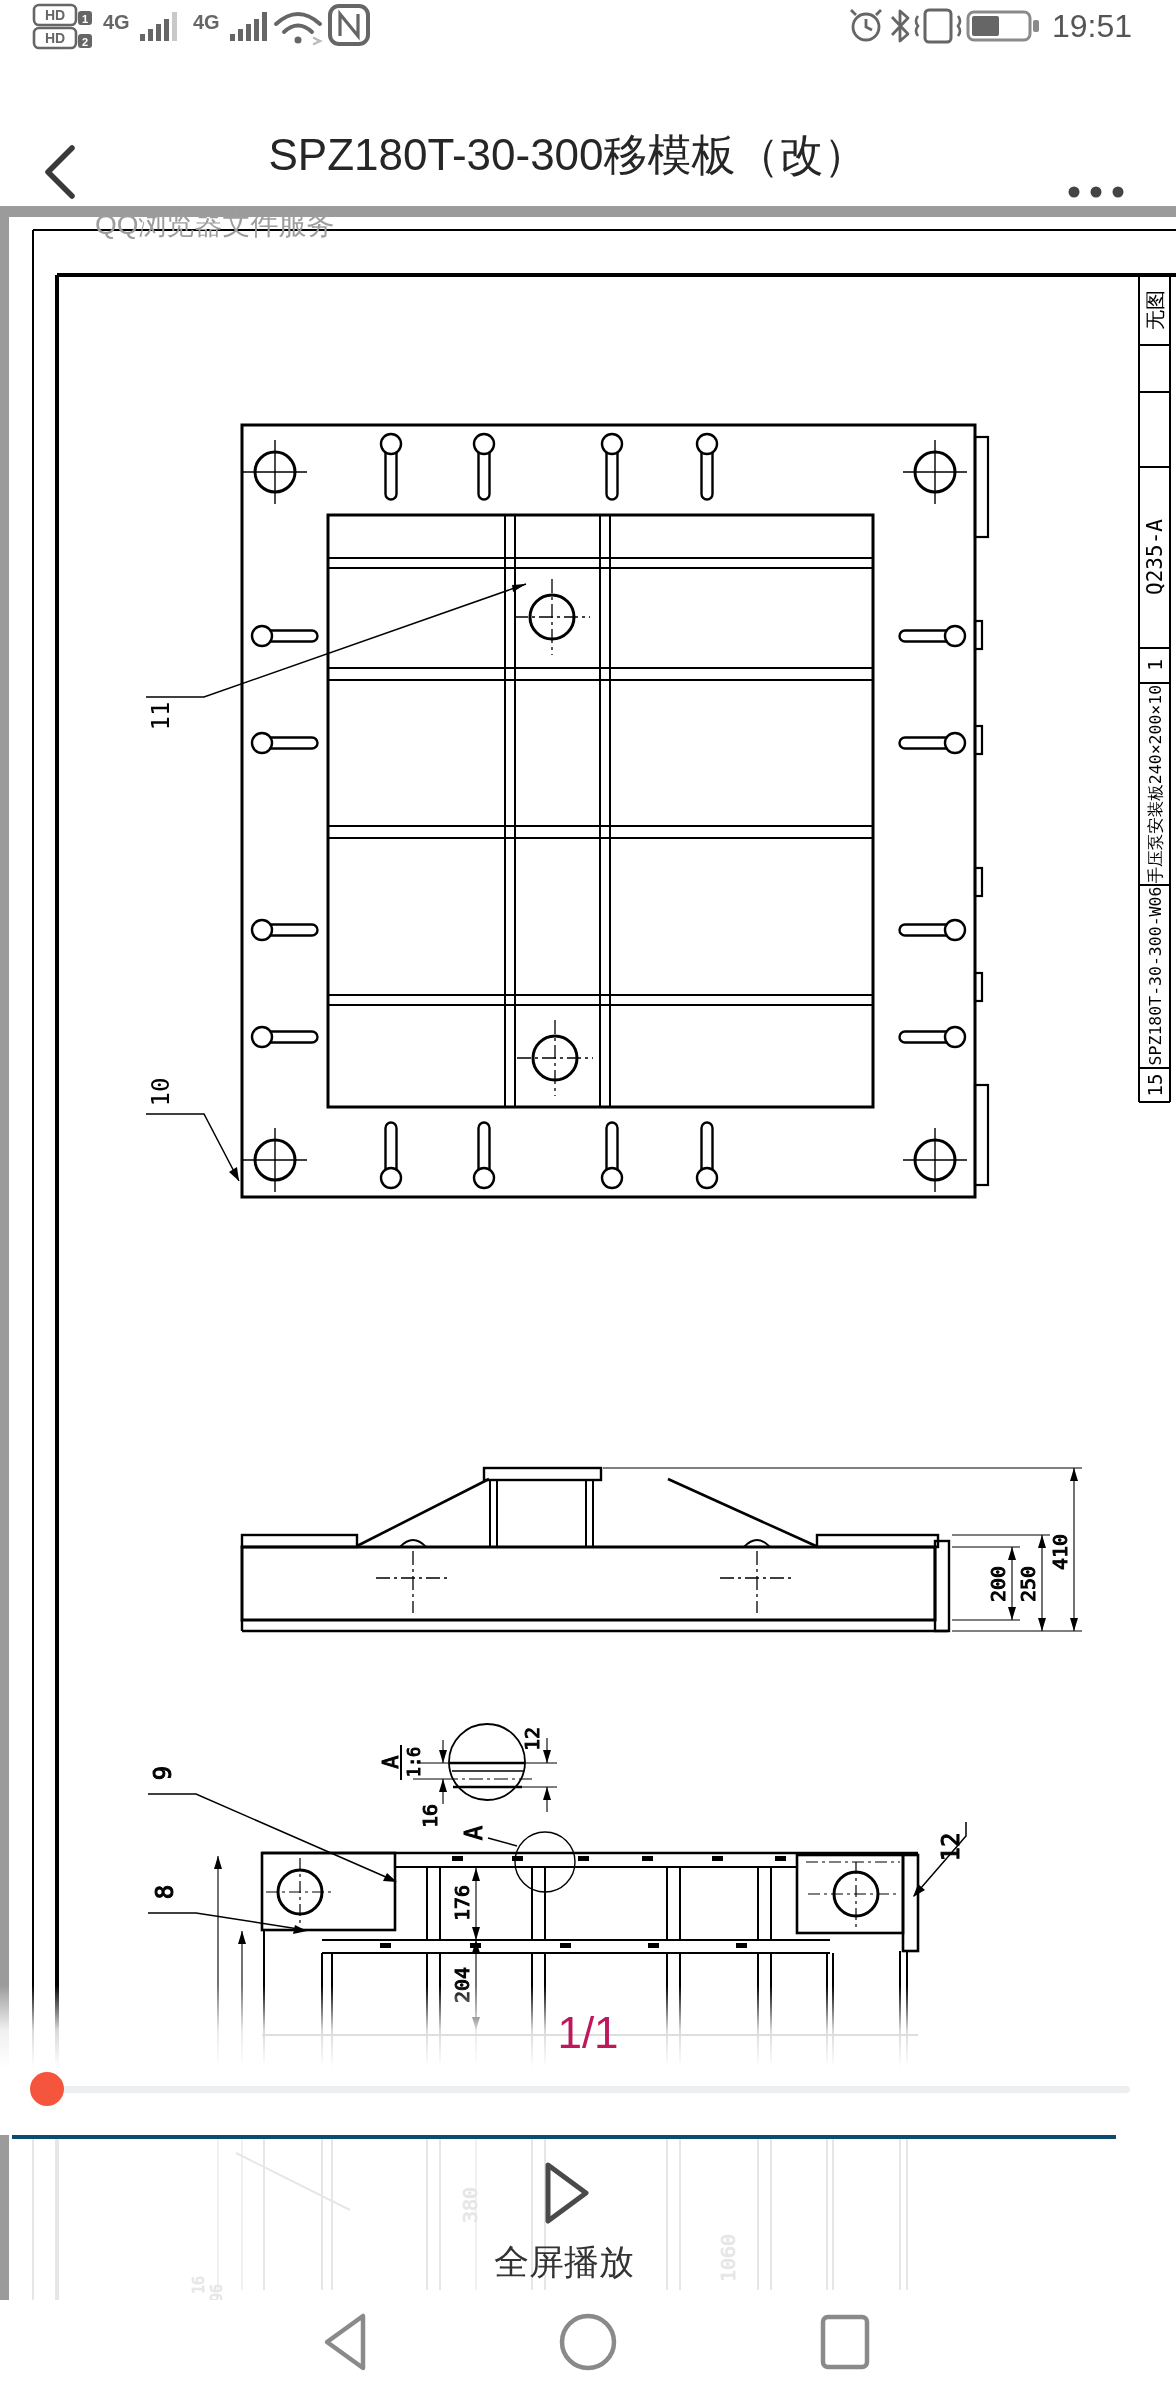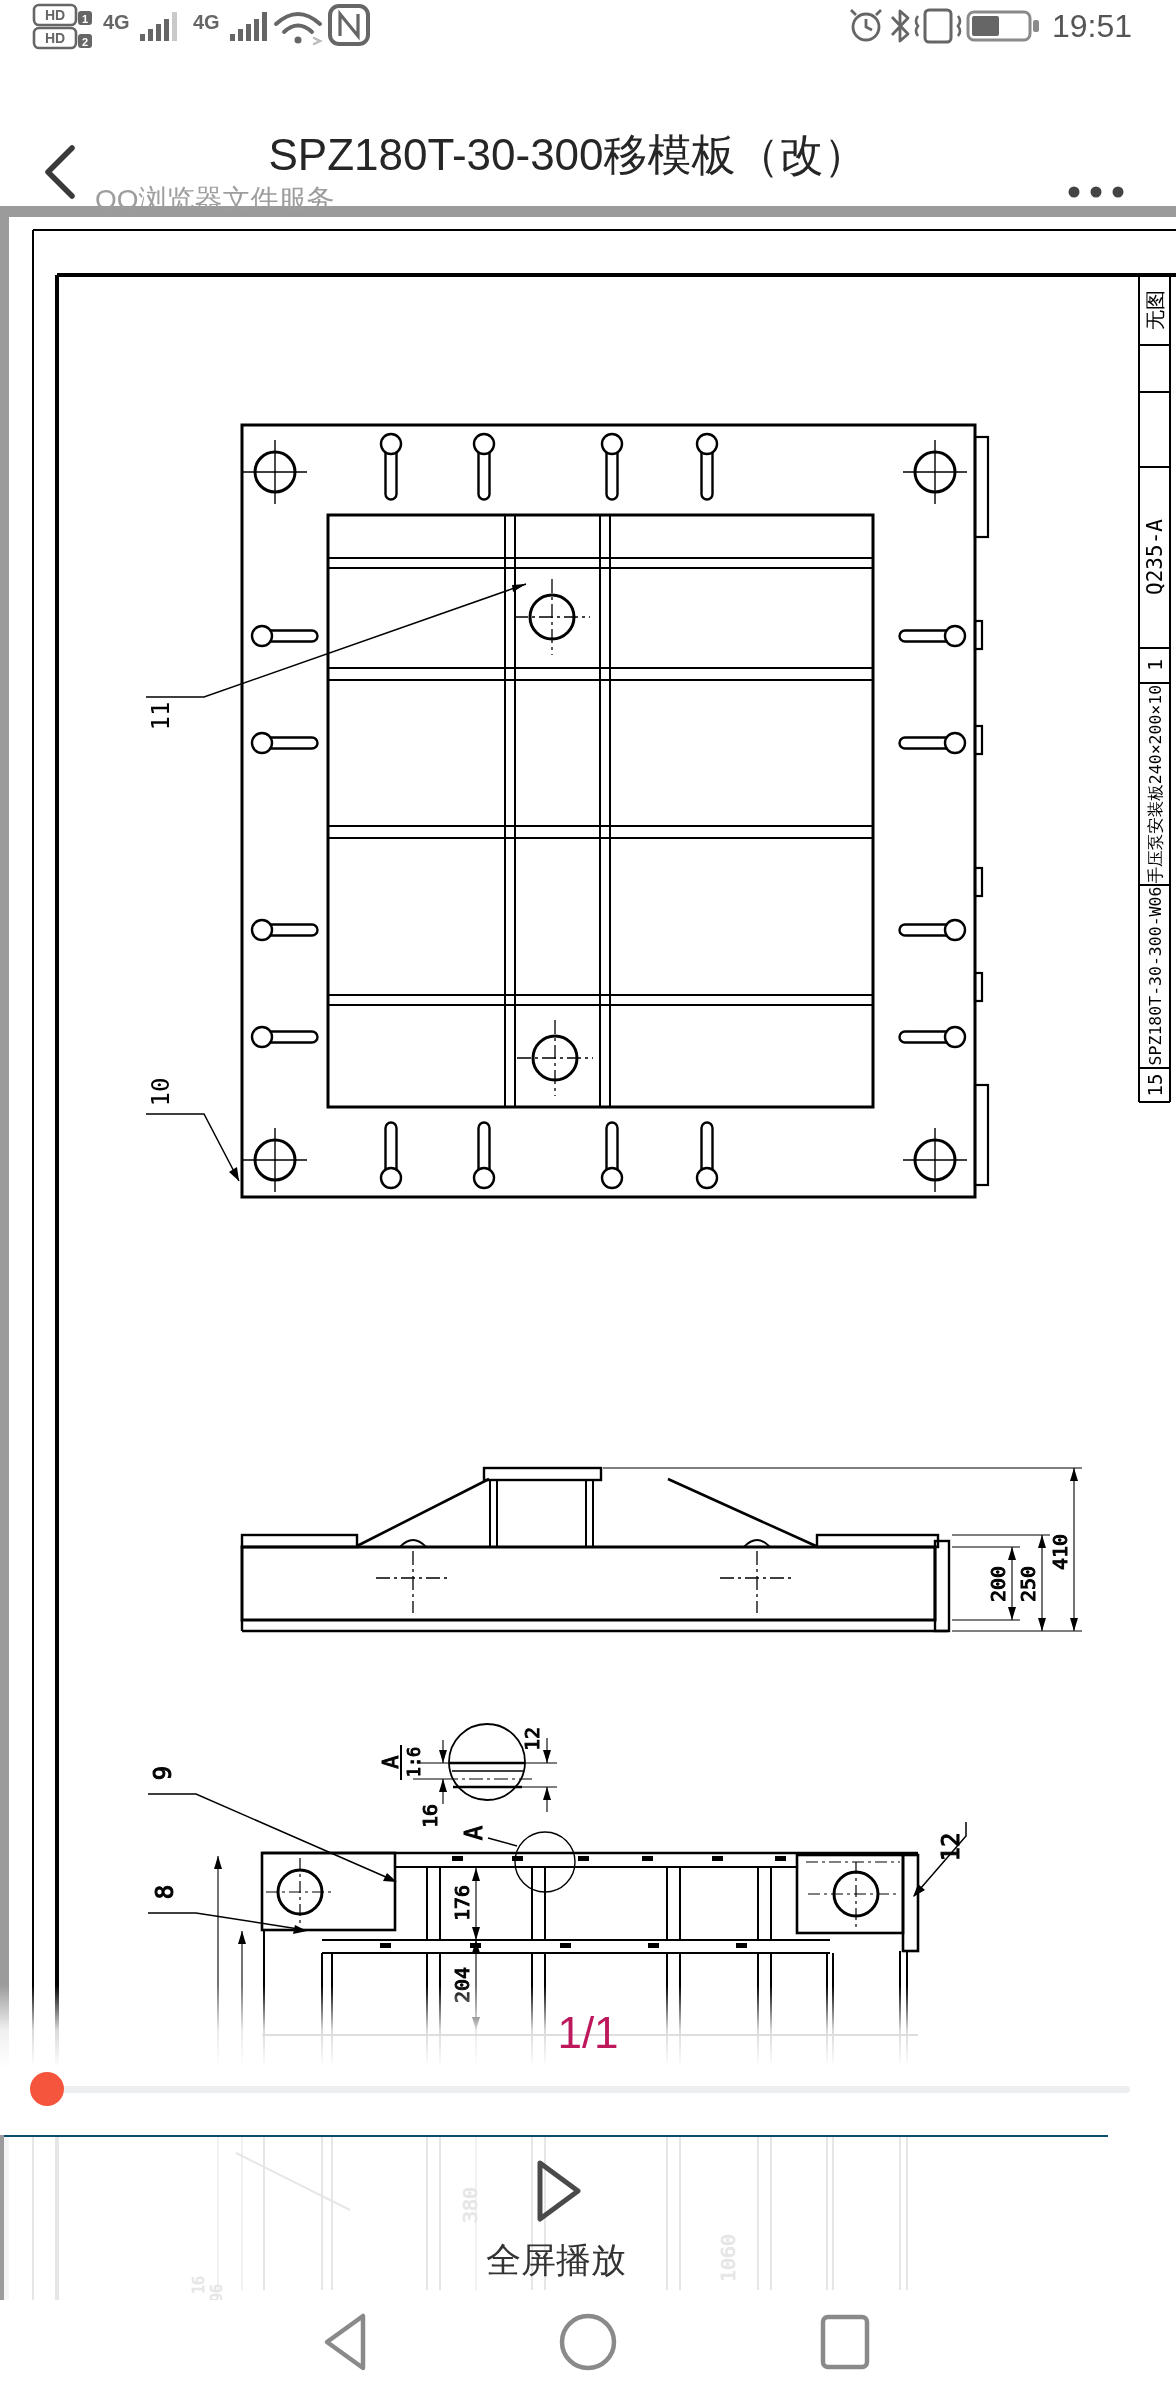--- a/index.html
+++ b/index.html
@@ -5,36 +5,36 @@
   html,body{margin:0;padding:0;background:#fff;}
   .screen{position:relative;width:1176px;height:2400px;overflow:hidden;background:#fff;
           font-family:"Liberation Sans",sans-serif;}
   
   .statusbar{position:absolute;left:0;top:0;width:1176px;height:50px;background:#fff;z-index:30;}
   
   .header{position:absolute;left:0;top:50px;width:1176px;height:156px;background:#fff;z-index:30;text-align:center;}
   .back-btn{position:absolute;left:30px;top:90px;width:60px;height:70px;cursor:pointer;}
   .hdr-title{position:absolute;left:93px;top:76px;width:950px;font-size:44px;color:#262626;
              white-space:nowrap;overflow:hidden;}
-  .hdr-sub{position:absolute;left:95px;top:131px;font-size:28px;color:#9d9d9d;}
+  .hdr-sub{position:absolute;left:95px;top:156px;font-size:28px;color:#9d9d9d;}
   .more-btn{position:absolute;right:40px;top:112px;width:80px;height:60px;cursor:pointer;}
   
   .viewer-bg{position:absolute;left:0;top:205px;width:1176px;height:2095px;background:#9b9b9b;z-index:1;}
   .page-paper{position:absolute;left:9px;top:217px;width:1167px;height:2083px;background:#fff;z-index:2;}
   .drawing-svg{position:absolute;left:0;top:205px;width:1176px;height:2095px;z-index:3;}
   
   .cad{font-family:"DejaVu Sans Mono","Liberation Mono",monospace;fill:#000;}
   .cadcn{font-family:"DejaVu Sans Mono","Liberation Mono",monospace;fill:#000;}
   
   .fade{position:absolute;left:0;top:1985px;width:1176px;height:150px;z-index:4;
         background:linear-gradient(to bottom,rgba(255,255,255,0) 0%,rgba(255,255,255,.85) 30%,#fff 55%,#fff 100%);}
   .pager{position:absolute;left:0;top:2008px;width:1176px;text-align:center;font-size:44px;color:#be185d;z-index:5;}
   .slider-svg{position:absolute;left:0;top:2060px;width:1176px;height:60px;z-index:5;}
-  .toolbar{position:absolute;left:4px;top:2135px;width:1104px;height:165px;z-index:5;
-           background:rgba(255,255,255,0.90);border-top:2px solid #0c4a6e;display:flex;}
+  .toolbar{position:absolute;left:12px;top:2135px;width:1104px;height:165px;z-index:5;
+           background:rgba(255,255,255,0.90);border-top:4px solid #0c4a6e;display:flex;}
   .tb-item{flex:1;display:flex;flex-direction:column;align-items:center;justify-content:flex-start;
            padding-top:14px;cursor:pointer;}
   .tb-label{font-size:35px;color:#333;margin-top:6px;}
   .navbar{position:absolute;left:0;top:2300px;width:1176px;height:100px;background:#fff;z-index:6;}
   .nav-btn{position:absolute;top:0;width:160px;height:100px;cursor:pointer;}
 </style>
 </head>
 <body>
 
 <div class="screen">

